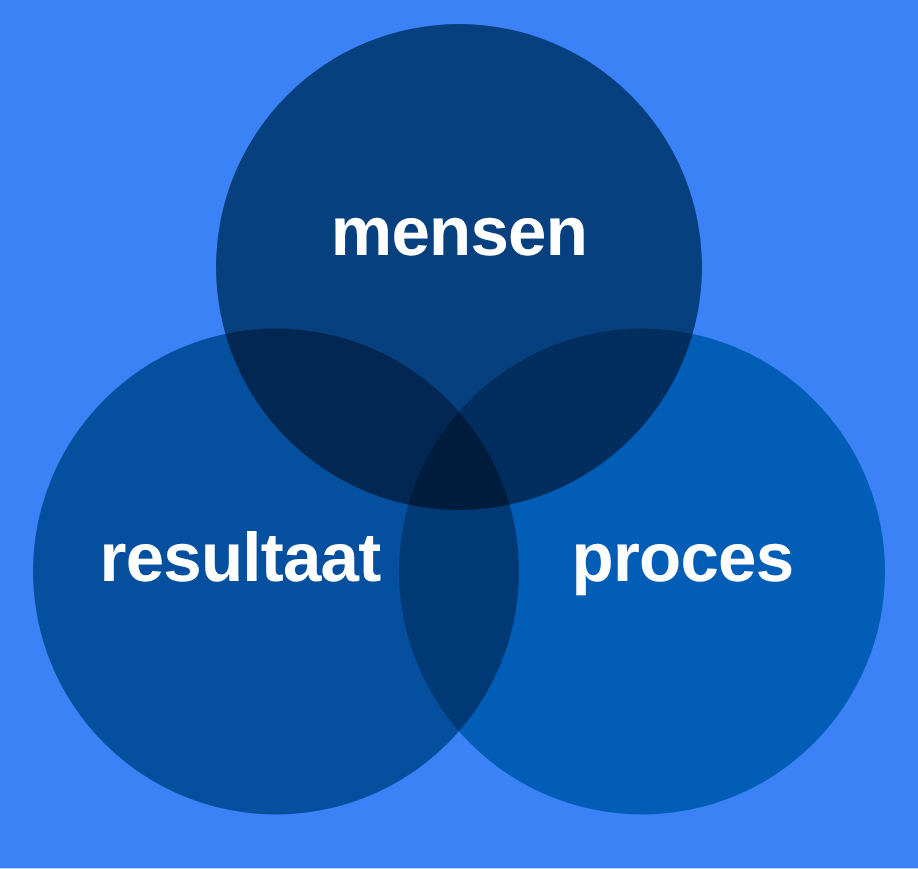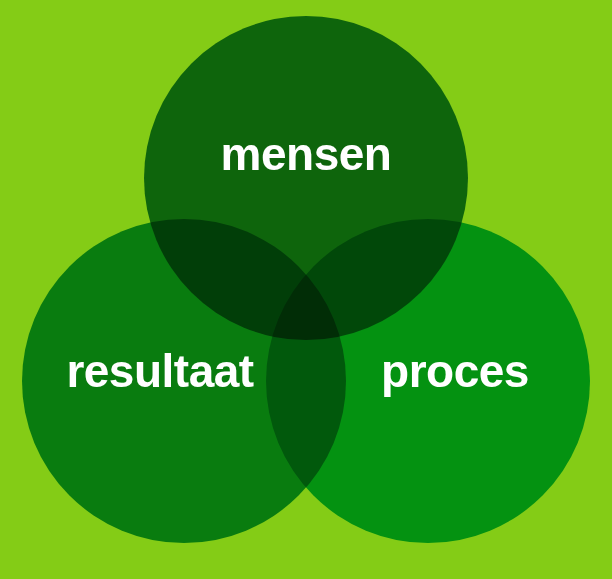--- a/index.html
+++ b/index.html
@@ -34,21 +34,21 @@
     dominant-baseline: middle;
     letter-spacing: -0.5px;
   }
   .venn-circle {
     mix-blend-mode: multiply;
   }
 </style>
 </head>
 <body style="width: 612px; height: 579px; background: rgb(255, 255, 255);">
 
-<div id="venn-stage" style="width: 612px; height: 579px; background: #84cc16;">
+<div id="venn-stage" style="width: 612px; height: 579px; background: #3b82f6;">
 
   <svg id="venn-svg" width="612" height="579" viewBox="0 0 612 579">
 
     <g>
       <circle class="venn-circle" cx="306" cy="178" r="162" fill="#1b7e84"></circle>
       <circle class="venn-circle" cx="184" cy="381" r="162" fill="#119ba4"></circle>
       <circle class="venn-circle" cx="428" cy="381" r="162" fill="#06b6be"></circle>
     </g>
 
     <g>

